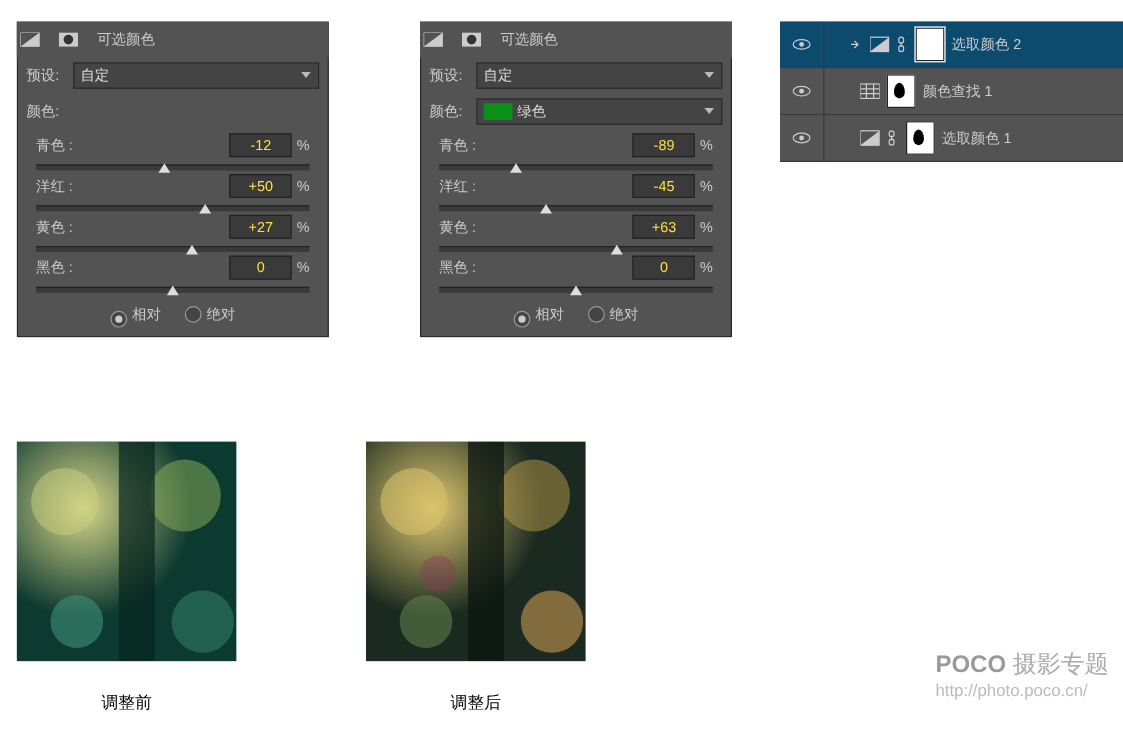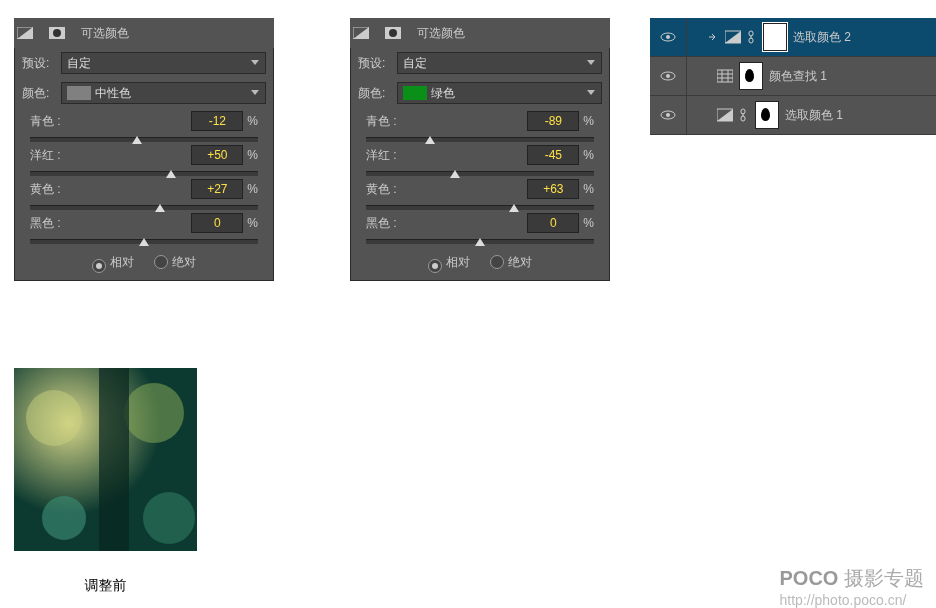--- a/index.html
+++ b/index.html
@@ -31,21 +31,21 @@
 .thumb{width:22px;height:26px;background:#fff;border:1px solid #222;position:relative}
 .thumb .blob{position:absolute;left:5px;top:6px;width:9px;height:13px;background:#000;border-radius:50% 50% 50% 50%/60% 60% 40% 40%}
 .adjic{width:16px;height:14px}
 .lnk{width:10px;height:14px}
 
 .imgs{position:absolute;left:14px;top:368px;display:flex;gap:108px}
 .imgbox{width:183px}
 .img{width:183px;height:183px;background:#2d6a4f;position:relative;overflow:hidden}
 .cap{text-align:center;color:#000;font-size:14px;margin-top:26px}
 
-.watermark{position:absolute;right:12px;bottom:0;text-align:left;color:#bbb}
+.watermark{position:absolute;right:12px;bottom:25px;text-align:left;color:#bbb}
 .wm1{font-size:20px;font-weight:bold;color:#ccc}
 .wm1 b{color:#999}
 .wm2{font-size:14px;color:#bbb}
 </style>
 </head>
 <body>
 
 <div class="panel" style="left:14px;top:18px">
  <div class="phd">
   <span class="ic">
@@ -63,24 +63,20 @@
   <span>可选颜色</span>
  </div>
  <div class="row">
       <span class="lbl">预设:</span>
       <div class="sel">
         <span>自定</span>
       </div>
     </div>
  <div class="row">
       <span class="lbl">颜色:</span>
-      <div class="sel">
-        <span class="sw" style="background:#808080"></span>
-        <span>中性色</span>
-      </div>
     </div>
  <div id="p1s">
       <div class="srow">
         <div class="slbl">
           <span>青色 :</span>
           <span style="display:flex;align-items:center">
             <span class="num">-12</span>
             <span class="pct">%</span>
           </span>
         </div>
@@ -300,18 +296,38 @@
    <rect width="183" height="183" fill="url(#g1)"></rect>
    <circle cx="40" cy="50" r="28" fill="#c8cf7e" opacity="0.5"></circle>
           <circle cx="140" cy="45" r="30" fill="#8db05a" opacity="0.5"></circle>
    <circle cx="50" cy="150" r="22" fill="#3d9077" opacity="0.6"></circle>
           <circle cx="155" cy="150" r="26" fill="#2d7a60" opacity="0.6"></circle>
    <rect x="85" y="0" width="30" height="183" fill="#07251e" opacity="0.7"></rect>
    </svg>
   </div>
   <div class="cap">调整前</div>
  </div>
+ <div class="imgbox">
+  <div class="img">
+   <svg width="183" height="183">
+          <defs>
+            <radialGradient id="g2" cx="30%" cy="30%">
+              <stop offset="0%" stop-color="#e0c870"></stop>
+              <stop offset="100%" stop-color="#1a2a20"></stop>
+            </radialGradient>
+          </defs>
+   <rect width="183" height="183" fill="url(#g2)"></rect>
+   <circle cx="40" cy="50" r="28" fill="#d6c06a" opacity="0.6"></circle>
+          <circle cx="140" cy="45" r="30" fill="#b89a4a" opacity="0.5"></circle>
+   <circle cx="50" cy="150" r="22" fill="#5d7d4a" opacity="0.6"></circle>
+          <circle cx="155" cy="150" r="26" fill="#c89850" opacity="0.6"></circle>
+   <rect x="85" y="0" width="30" height="183" fill="#0b1510" opacity="0.75"></rect>
+   <circle cx="60" cy="110" r="15" fill="#8a3a5a" opacity="0.4"></circle>
+   </svg>
+  </div>
+  <div class="cap">调整后</div>
+ </div>
 </div>
 
 <div class="watermark">
  <div class="wm1"><b>POCO</b> <span style="color:#aaa;font-weight:normal">摄影专题</span></div>
  <div class="wm2">http://photo.poco.cn/</div>
 </div>
 
 </body></html>

